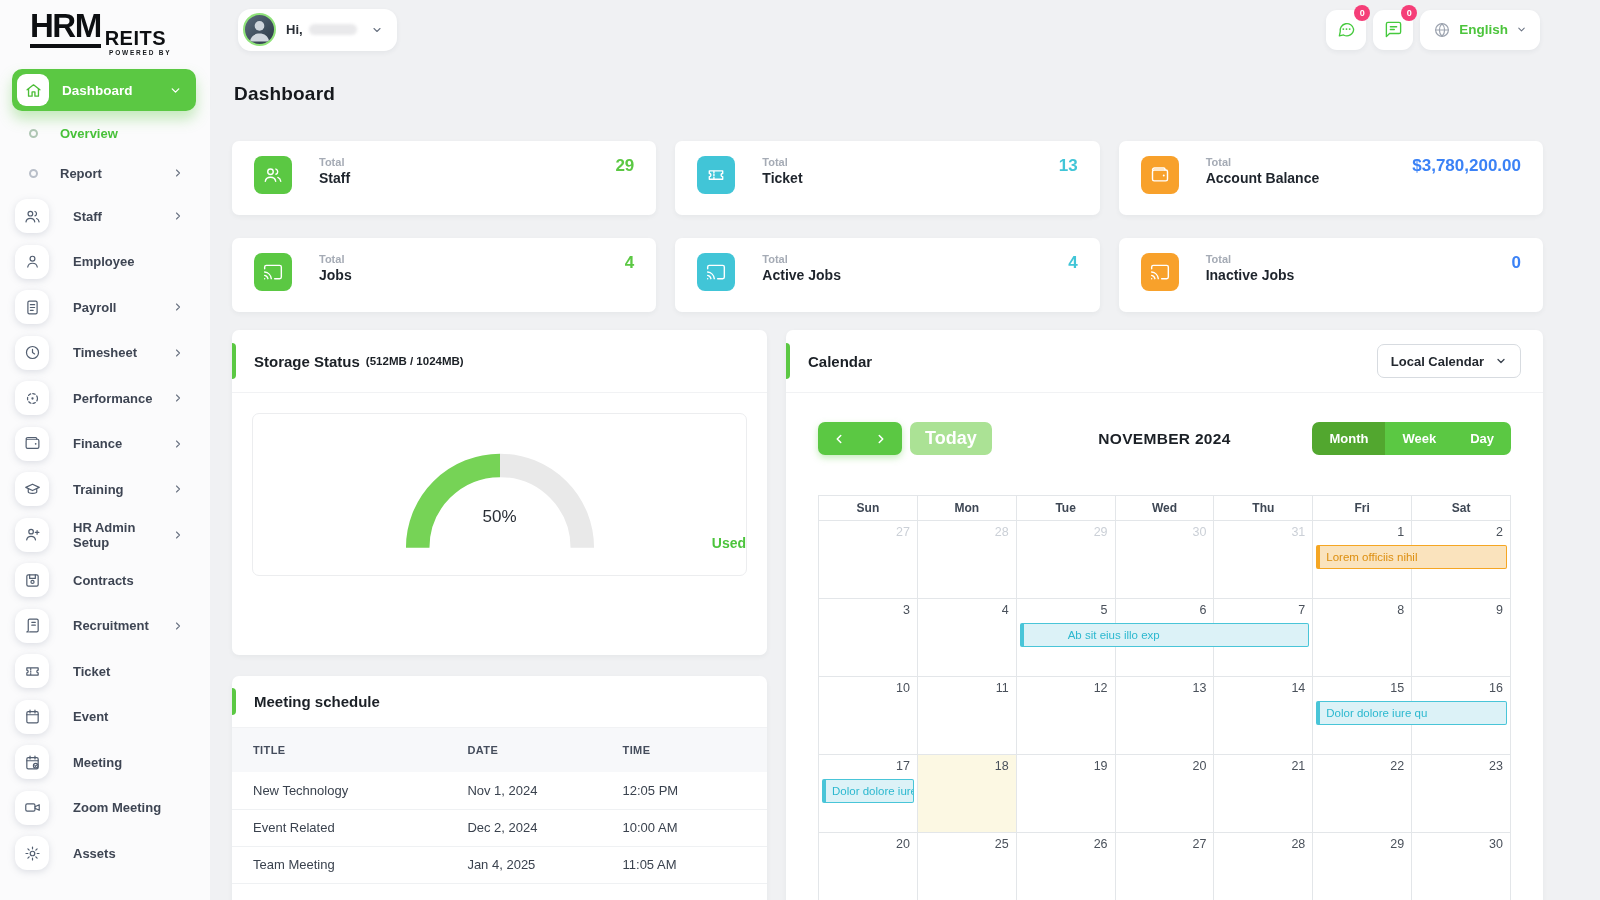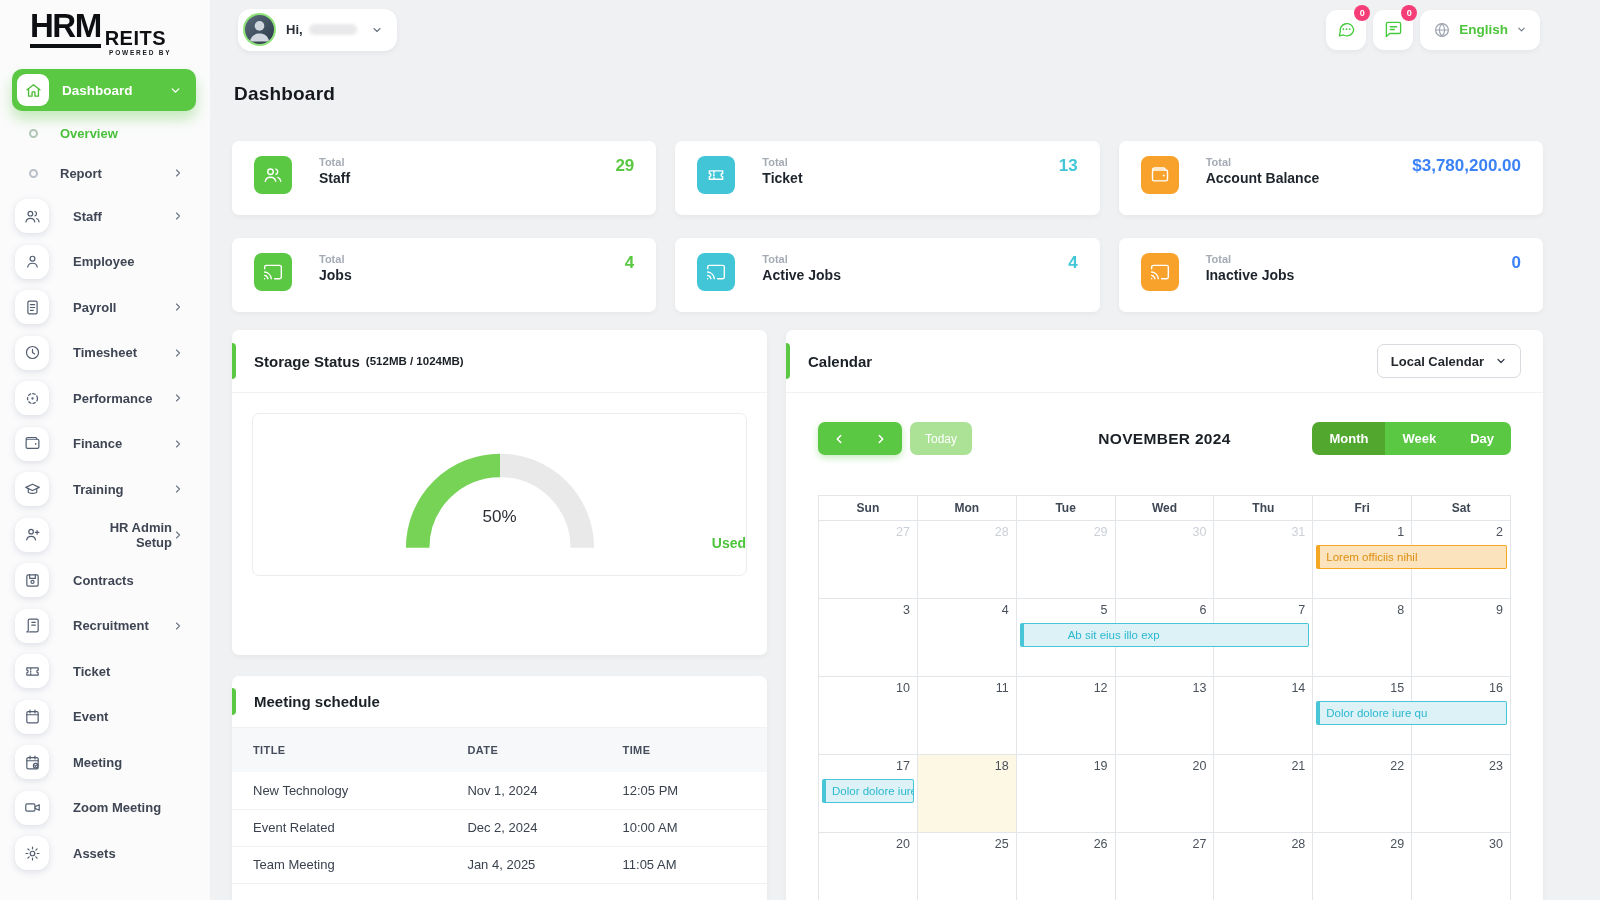--- a/index.html
+++ b/index.html
@@ -2,21 +2,21 @@
 <html><head>
 <meta charset="utf-8">
 <style>
   * { box-sizing: border-box; margin: 0; padding: 0; }
   html,body { width:1600px; height:900px; overflow:hidden; }
   body { font-family:"Liberation Sans","DejaVu Sans",sans-serif; background:#F0F1F3; color:#2A2F36; }
   button { font-family:inherit; }
   .app { display:flex; width:1600px; height:900px; }
 
   
-  .sidebar { width:210px; flex-shrink:0; background:#FBFBFC; position:relative; z-index:2;text-align:right; }
+  .sidebar { width:210px; flex-shrink:0; background:#FBFBFC; position:relative; z-index:2; }
   .logo { margin:10px 0 0 30px; position:relative; width:152px; }
   .logo-row { display:flex; align-items:flex-end; gap:4px; }
   .logo-hrm { font-size:33px; font-weight:800; letter-spacing:-1.5px; color:#0D0F12; line-height:.95; border-bottom:4px solid #0D0F12; padding-bottom:3px; }
   .logo-reits { font-size:20px; font-weight:800; color:#0D0F12; line-height:1; letter-spacing:.5px; }
   .logo-powered { position:absolute; left:79px; bottom:-8px; font-size:6.5px; font-weight:700; letter-spacing:1.8px; color:#15181C; text-transform:uppercase; }
 
   .dash-active { margin:21px 14px 0 12px; height:42px; border-radius:10px; background:#5BC843; display:flex; align-items:center; padding:0 14px 0 5px; box-shadow:0 8px 14px rgba(91,200,67,.35); cursor:pointer; }
   .dash-iconbox { width:32px; height:32px; background:#fff; border-radius:9px; display:flex; align-items:center; justify-content:center; color:#4CBD37; }
   .dash-iconbox svg { width:17px; height:17px; }
   .dash-label { color:#fff; font-size:13.5px; font-weight:700; margin-left:13px; }
@@ -90,21 +90,21 @@
   th:nth-child(2), td:nth-child(2) { width:29%; }
   tbody td { height:37px; font-size:13px; color:#3A424E; border-bottom:1px solid #EFF1F3; }
 
   .cal-card { min-height:610px; }
   .select-box { margin-left:auto; display:flex; align-items:center; gap:11px; height:34px; padding:0 13px; border:1px solid #D7DBE0; border-radius:7px; background:#fff; font-size:13px; font-weight:600; color:#23282F; cursor:pointer; }
   .select-box svg { width:12px; height:12px; color:#3A424E; }
   .cal-toolbar { display:flex; align-items:center; margin:29px 32px 0; position:relative; }
   .nav-group { display:flex; background:#5BC843; border-radius:7px; overflow:hidden; box-shadow:0 3px 7px rgba(91,200,67,.35); }
   .nav-btn { width:42px; height:33px; display:flex; align-items:center; justify-content:center; background:transparent; border:none; color:#fff; cursor:pointer; }
   .nav-btn svg { width:14px; height:14px; }
-  .today-btn { margin-left:8px; height:33px; padding:0 15px; background:#ABE295; color:#fff; border:none; border-radius:7px; font-size:12px; font-weight:400; cursor:default; }
+  .today-btn { margin-left:8px; height:33px; padding:0 15px; background:#ABE295; color:#fff; border:none; border-radius:7px; font-size:18px; font-weight:700; cursor:default; }
   .cal-month { position:absolute; left:0; right:0; text-align:center; font-size:15.5px; font-weight:800; color:#1B2026; letter-spacing:.3px; pointer-events:none; }
   .view-group { margin-left:auto; display:flex; border-radius:7px; overflow:hidden; }
   .view-btn { height:33px; border:none; color:#fff; font-size:13px; font-weight:600; background:#5BC843; padding:0 17px; cursor:pointer; }
   .view-btn.active { background:#52A72F; }
 
   .cal-grid { margin:40px 32px 0; border-left:1px solid #E3E6E9; border-top:1px solid #E3E6E9; }
   .cal-hrow, .cal-row { display:grid; grid-template-columns:repeat(7,1fr); }
   .cal-hcell { height:25px; border-right:1px solid #E3E6E9; border-bottom:1px solid #E3E6E9; display:flex; align-items:center; justify-content:center; font-size:12px; font-weight:700; color:#3E4754; }
   .cal-row { height:78px; position:relative; }
   .cal-cell { border-right:1px solid #E3E6E9; border-bottom:1px solid #E3E6E9; padding:4px 7px; }

